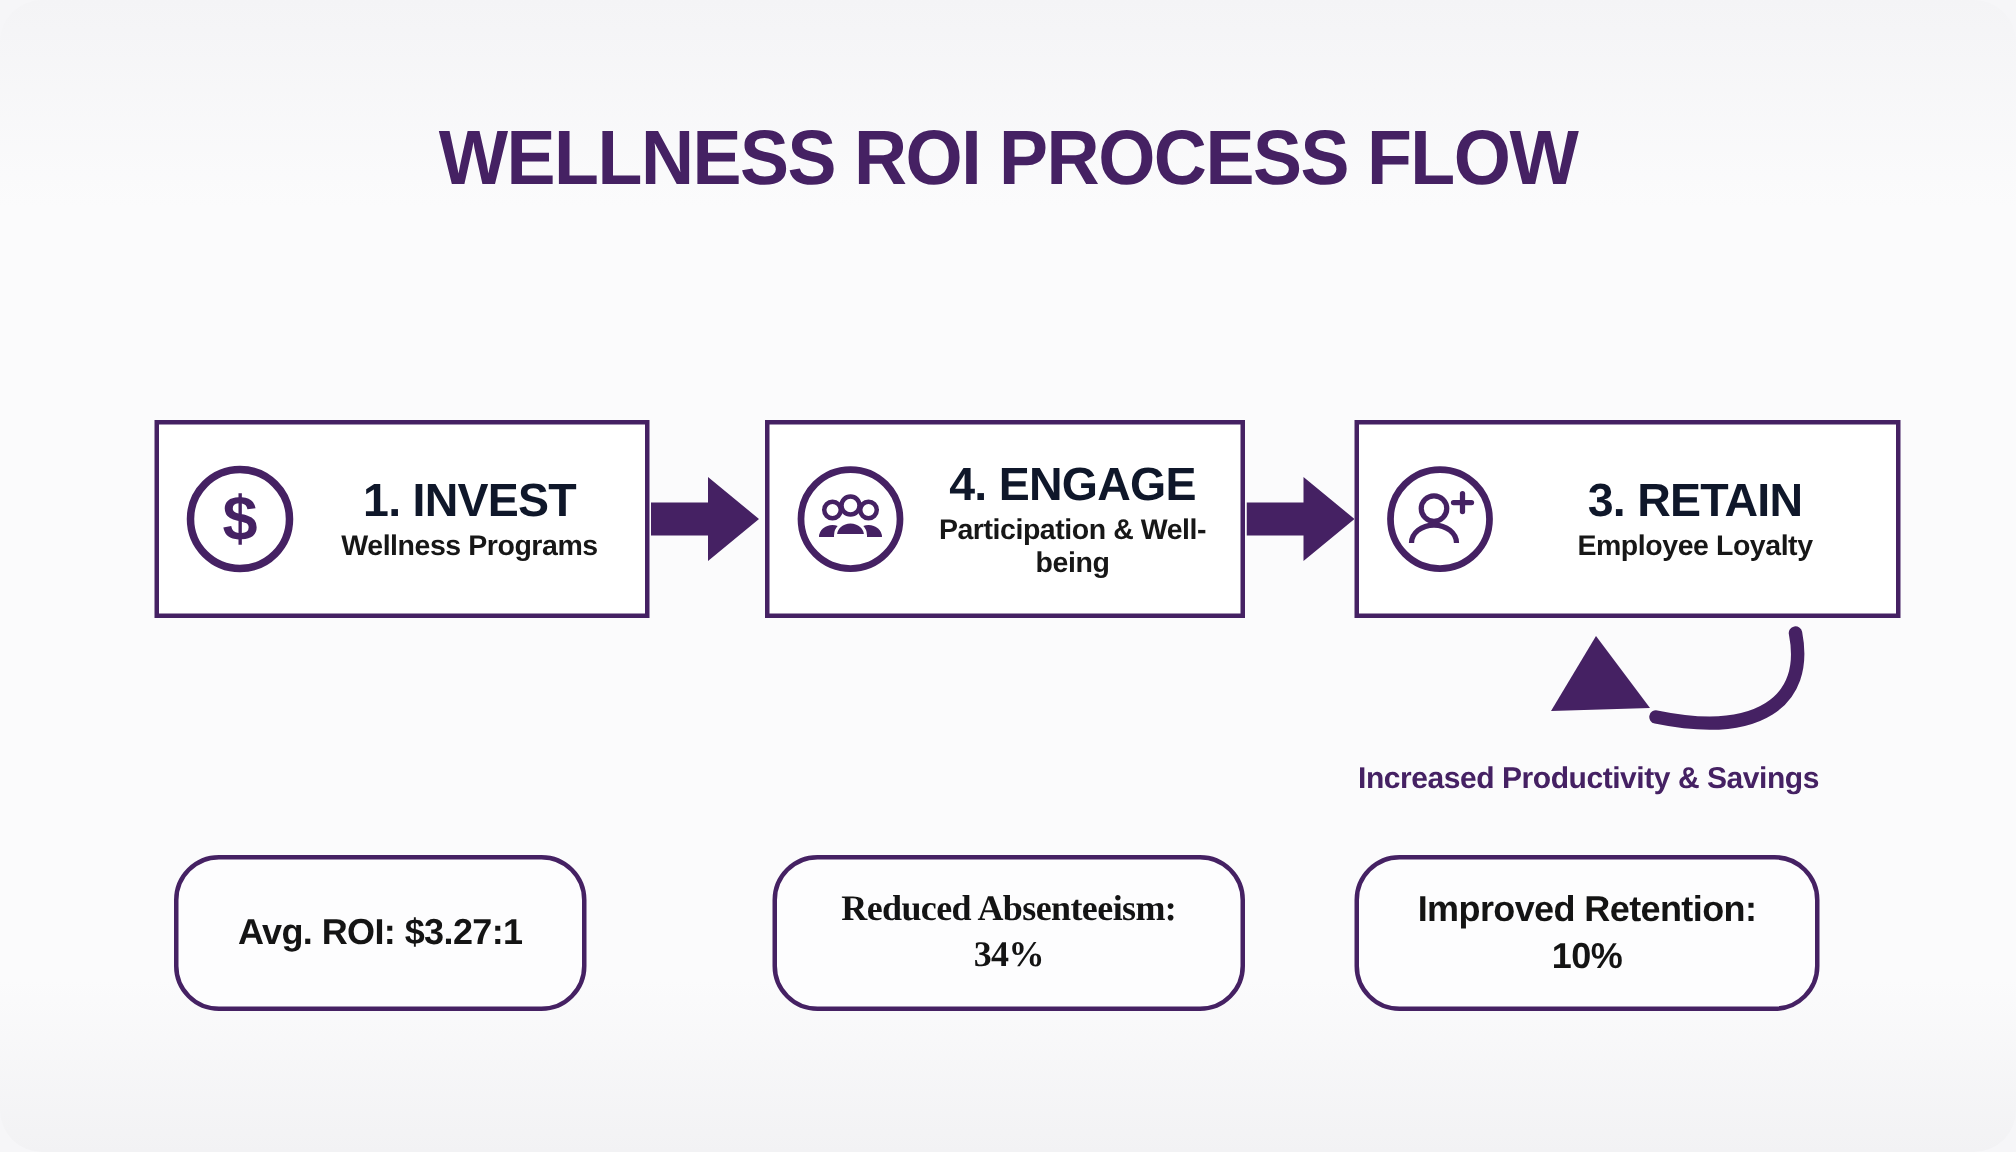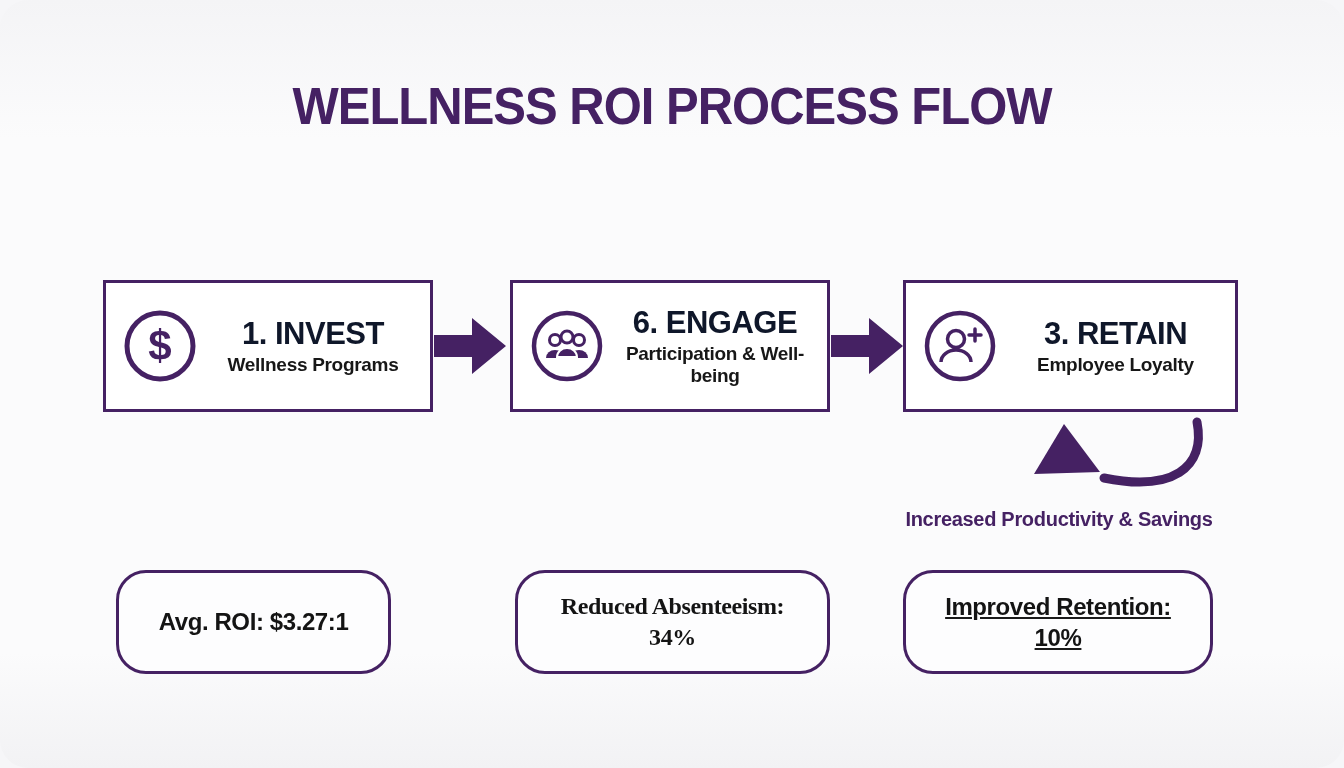--- a/index.html
+++ b/index.html
@@ -47,21 +47,21 @@
   .step-sub {
     font-size: 19px;
     font-weight: 700;
     letter-spacing: -0.3px;
     color: #171717;
     margin-top: 3px;
   }
 
   .box-invest { left: 103px; width: 330px; }
   .box-engage { left: 510px; width: 320px; }
-  .box-retain { left: 903px; width: 335px; }
+  .box-retain { left: 903px; width: 364px; }
 
   .flow-arrow { position: absolute; top: 318px; }
   .flow-arrow-1 { left: 434px; }
   .flow-arrow-2 { left: 831px; }
 
   .loop-arrow { position: absolute; left: 1022px; top: 416px; }
 
   .loop-label {
     position: absolute;
     top: 508px;
@@ -89,21 +89,21 @@
     line-height: 1.3;
   }
   .stat-pill .l1, .stat-pill .l2 {
     font-size: 24px;
     font-weight: 700;
     letter-spacing: -0.4px;
     color: #141414;
   }
   .pill-roi { left: 116px; width: 275px; }
   .pill-absenteeism { left: 515px; width: 315px; font-family: Liberation Serif, serif; }
-  .pill-retention { left: 903px; width: 310px; text-decoration: underline; }
+  .pill-retention { left: 903px; width: 310px; }
 </style>
 </head>
 <body>
 
 <div class="stage">
 
   <div class="title">WELLNESS ROI PROCESS FLOW</div>
 
   <div class="step-box box-invest">
     <span class="icon-wrap">
@@ -130,21 +130,21 @@
         <circle cx="38" cy="38" r="33" fill="none" stroke="#452163" stroke-width="4.5"></circle>
         <circle cx="26" cy="32" r="5.5" fill="none" stroke="#452163" stroke-width="3"></circle>
         <circle cx="50" cy="32" r="5.5" fill="none" stroke="#452163" stroke-width="3"></circle>
         <circle cx="38" cy="29" r="6" fill="#ffffff" stroke="#452163" stroke-width="3"></circle>
         <path d="M17 50 a9 8 0 0 1 18 0 z" fill="#452163"></path>
         <path d="M41 50 a9 8 0 0 1 18 0 z" fill="#452163"></path>
         <path d="M28 49 a10 9 0 0 1 20 0 z" fill="#452163" stroke="#ffffff" stroke-width="2"></path>
       </svg>
     </span>
     <span class="txt">
-      <div class="step-heading">6. ENGAGE</div>
+      <div class="step-heading">4. ENGAGE</div>
       <div class="step-sub">Participation &amp; Well-being</div>
     </span>
   </div>
 
   <span class="flow-arrow flow-arrow-2">
     <svg width="72" height="56" viewBox="0 0 72 56">
       <path d="M0 17 H38 V0 L72 28 L38 56 V39 H0 Z" fill="#452163"></path>
     </svg>
   </span>
 

